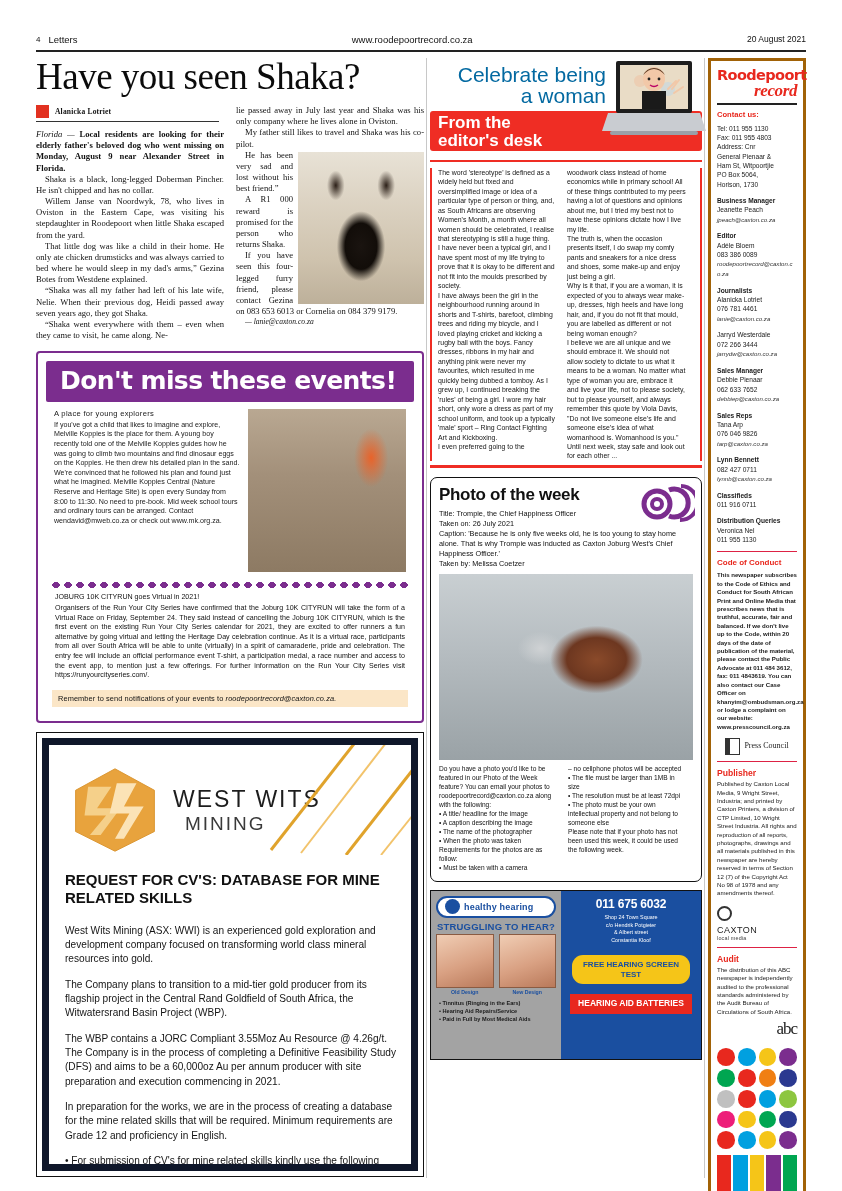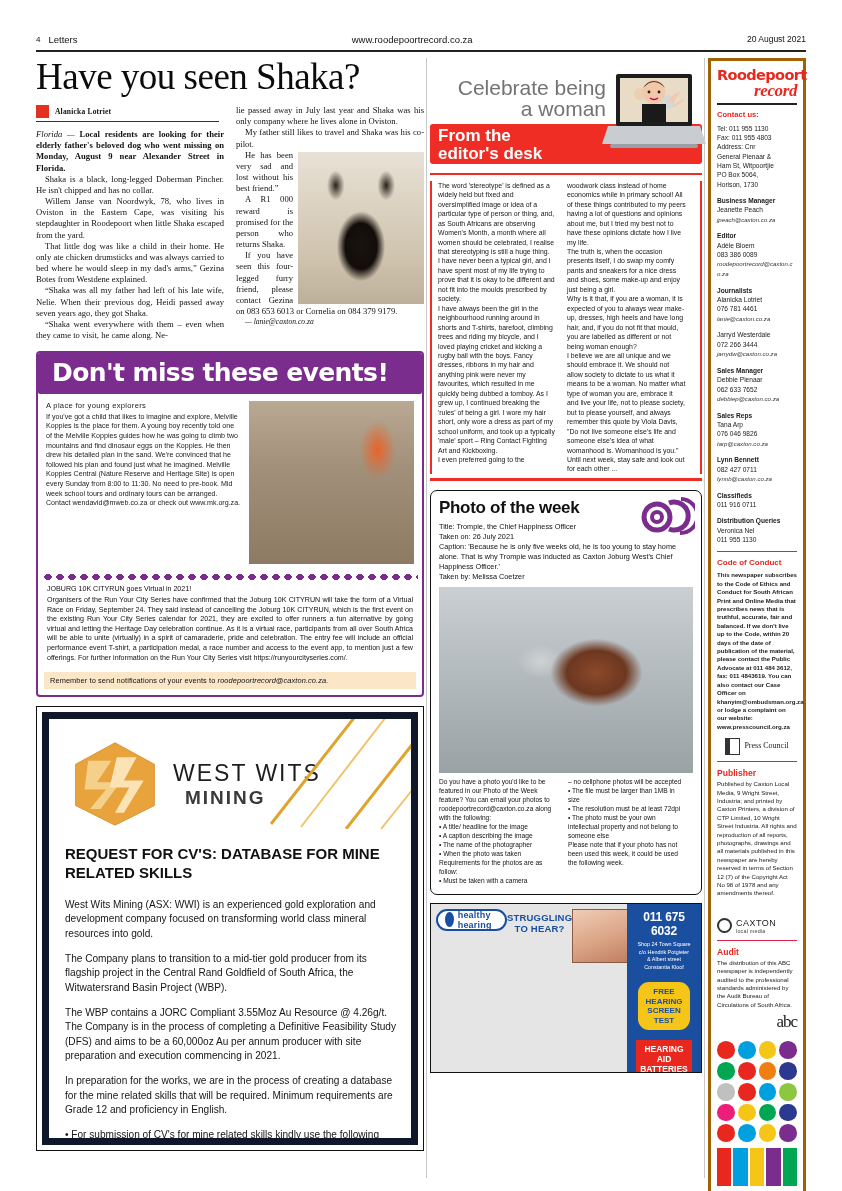--- a/index.html
+++ b/index.html
@@ -56,21 +56,21 @@
     width: 126px; height: 152px; float: right;
     margin: 2px 0 2px 5px;
     background:
       radial-gradient(ellipse 30% 36% at 50% 62%, #1a1410 0%, #120d09 42%, rgba(0,0,0,0) 64%),
       radial-gradient(ellipse 10% 14% at 30% 22%, #2c2018 0%, rgba(0,0,0,0) 70%),
       radial-gradient(ellipse 10% 14% at 70% 22%, #2c2018 0%, rgba(0,0,0,0) 70%),
       linear-gradient(180deg,#e8e2d6 0%, #ddd4c4 30%, #cfc3ae 70%, #bdb09a 100%);
   }
 
   
-  .events-wrap { margin-top: 10px; position: relative; border: 2px solid #7b2d8e; border-radius: 4px; padding: 0; background:#fff; }
+  .events-wrap { margin-top: 10px; position: relative; border: 2px solid #7b2d8e; border-radius: 4px; padding: 8px; background:#fff; }
   .events-banner {
     background: #7b2d8e; color: #fff; border-radius: 2px;
     font-size: 25px; font-weight: 700; letter-spacing: -0.6px;
     padding: 5px 14px 7px 14px; display: block;
     font-family: "DejaVu Sans", sans-serif;
   }
   .events-body { padding: 7px 8px 6px 8px; display: flex; gap: 8px; }
   .ev-text { width: 196px; font-size: 7.1px; line-height: 1.36; color: #1a1a1a; }
   .ev-text .ev-head { font-size: 7.6px; letter-spacing: .3px; margin-bottom: 1px; display:block; }
   .ev-photo {
@@ -93,31 +93,31 @@
   .ww-ad {
     margin-top: 9px; border: 1px solid #111; background: #fff;
     padding: 0; position: relative; overflow: hidden; height: 445px;
   }
   .ww-inner { border: 7px solid #0f172a; margin: 5px; height: 433px; padding: 10px 14px; position: relative; overflow: hidden; }
   .ww-strokes { position: absolute; right: -30px; top: -10px; width: 200px; height: 120px; }
   .ww-logo-row { display: flex; align-items: center; gap: 12px; margin: 12px 0 6px 6px; }
   .ww-mark { width: 92px; height: 86px; }
   .ww-name { font-family: "Liberation Sans", sans-serif; letter-spacing: 2px; color: #1d1d1d; }
   .ww-name .l1 { font-size: 23px; font-weight: 400; display: block; }
-  .ww-name .l2 { font-size: 19px; font-weight: 700; display: block; margin-left: 12px; color: #3a3a3a; }
+  .ww-name .l2 { font-size: 19px; font-weight: 400; display: block; margin-left: 12px; color: #3a3a3a; }
   .ww-title { font-size: 15px; font-weight: 700; line-height: 1.22; margin: 18px 0 0 2px; color: #111; }
   .ww-body { font-size: 10.1px; line-height: 1.42; margin: 16px 0 0 2px; color: #151515; }
   .ww-body p { margin-bottom: 11px; }
   .ww-body p:last-child { margin-bottom: 0; }
   .ww-body b { font-weight: 700; }
 
   
   .ed-head {
     font-size: 21px; font-weight: 400; line-height: 1.02; text-align: right;
-    padding-right: 96px; margin-top: 19px; color: #737373;
+    padding-right: 96px; margin-top: 6px; color: #0369a1;
     font-family: "Liberation Sans", sans-serif;
   }
   .ed-banner-row { position: relative; height: 46px; margin-top: 4px; }
   .ed-banner {
     position: absolute; left: 0; top: 0; width: 272px; height: 40px;
     background: #ef2d24; color: #fff; border-radius: 3px;
     font-size: 17px; font-weight: 700; line-height: 1.05; padding: 3px 8px;
   }
   .laptop { position: absolute; right: -4px; top: -56px; width: 104px; height: 96px; }
   .ed-rule { height: 2px; background: #ef2d24; margin: 3px 0 6px 0; }
@@ -135,21 +135,21 @@
     background:
       radial-gradient(ellipse 26% 26% at 62% 46%, #8a4a2a 0%, #6d3720 45%, rgba(0,0,0,0) 70%),
       radial-gradient(ellipse 13% 13% at 40% 40%, #cfd2d4 0%, rgba(207,210,212,0) 70%),
       linear-gradient(180deg,#c9cfd2 0%, #b4bbbf 45%, #9aa2a6 100%);
   }
   .potw-cols { display: flex; gap: 9px; font-size: 6.6px; line-height: 1.36; }
   .potw-cols > div { width: 120px; }
 
   
   .hear-ad { margin-top: 8px; height: 170px; border: 1px solid #111; display: flex; overflow: hidden; }
-  .hear-left { width: 196px; background: #e5e5e5; padding: 5px 5px 4px 5px; display:flex; }
+  .hear-left { width: 130px; background: #a3a3a3; padding: 5px 5px 4px 5px; display:flex; flex-direction:column; }
   .hh-pill { background: #fff; border: 2px solid #1a4fa0; border-radius: 12px; height: 22px; display: flex; align-items: center; gap: 4px; padding: 0 7px; }
   .hh-pill .logo { width: 15px; height: 15px; border-radius: 50%; background: #1a4fa0; }
   .hh-pill .txt { font-size: 9px; font-weight: 700; color: #1a4fa0; letter-spacing: .2px; }
   .hh-strug { color: #1a4fa0; font-weight: 700; font-size: 9.5px; text-align: center; margin: 3px 0 2px 0; letter-spacing: .2px; }
   .hh-ears { display: flex; gap: 5px; justify-content: center; }
   .hh-ear { width: 72px; height: 54px; background: linear-gradient(160deg,#f0cdb4 0%,#d9a183 55%,#b9795a 100%); border: 1px solid #8a5b42; }
   .hh-caps { display: flex; gap: 5px; justify-content: center; font-size: 5.2px; font-weight: 700; color: #1a4fa0; margin-top: 1px; }
   .hh-caps span { width: 72px; text-align: center; }
   .hh-bullets { font-size: 5.6px; font-weight: 700; color: #1a1a1a; line-height: 1.5; margin-top: 4px; padding-left: 3px; }
   .hear-right { flex: 1; background: #1a4fa0; color: #fff; padding: 6px 5px; text-align: center; }
@@ -171,21 +171,21 @@
   .sb-sep { height: 1px; background: #d24; margin: 6px 0; }
 
   .code-h { color: #e8281e; font-weight: 700; font-size: 8px; text-align: left; margin: 3px 0 4px 0; }
   .code-body { font-size: 6.1px; line-height: 1.38; font-weight: 700; color: #1a1a1a; }
   .press-council { display: flex; align-items: center; justify-content: center; gap: 4px; margin: 7px 0 4px 0; }
   .pc-mark { width: 15px; height: 17px; border: 1.6px solid #333; border-left-width: 5px; }
   .pc-txt { font-family: "Liberation Serif", serif; font-size: 8px; line-height: 1.05; color: #222; }
 
   .pub-h { color: #e8281e; font-weight: 700; font-size: 8.6px; margin: 4px 0 2px 0; }
   .pub-body { font-size: 6.1px; line-height: 1.38; color: #1a1a1a; }
-  .caxton-row { display: flex; align-items: flex-start; gap: 4px; margin: 20px 0 4px 0; }
+  .caxton-row { display: flex; align-items: flex-start; gap: 4px; margin: 8px 0 4px 0; flex-direction: column; }
   .caxton-mark { width: 15px; height: 15px; border: 2px solid #333; border-radius: 50%; }
   .caxton-t { font-size: 9px; letter-spacing: .5px; color: #222; }
   .caxton-t small { font-size: 5.4px; letter-spacing: .2px; color: #444; display:block; }
 
   .audit-h { color: #e8281e; font-weight: 700; font-size: 8.6px; margin: 5px 0 2px 0; }
   .abc-logo { font-family: "Liberation Serif", serif; font-size: 17px; color: #222; text-align: right; margin-top: 3px; letter-spacing: -1px; }
 
   .swatches { display: grid; grid-template-columns: repeat(4, 1fr); gap: 3px; margin-top: 9px; }
   .swatches i { display: block; width: 100%; padding-top: 100%; border-radius: 50%; }
   .bars { display: grid; grid-template-columns: repeat(5,1fr); gap: 2px; margin-top: 6px; height: 38px; }

